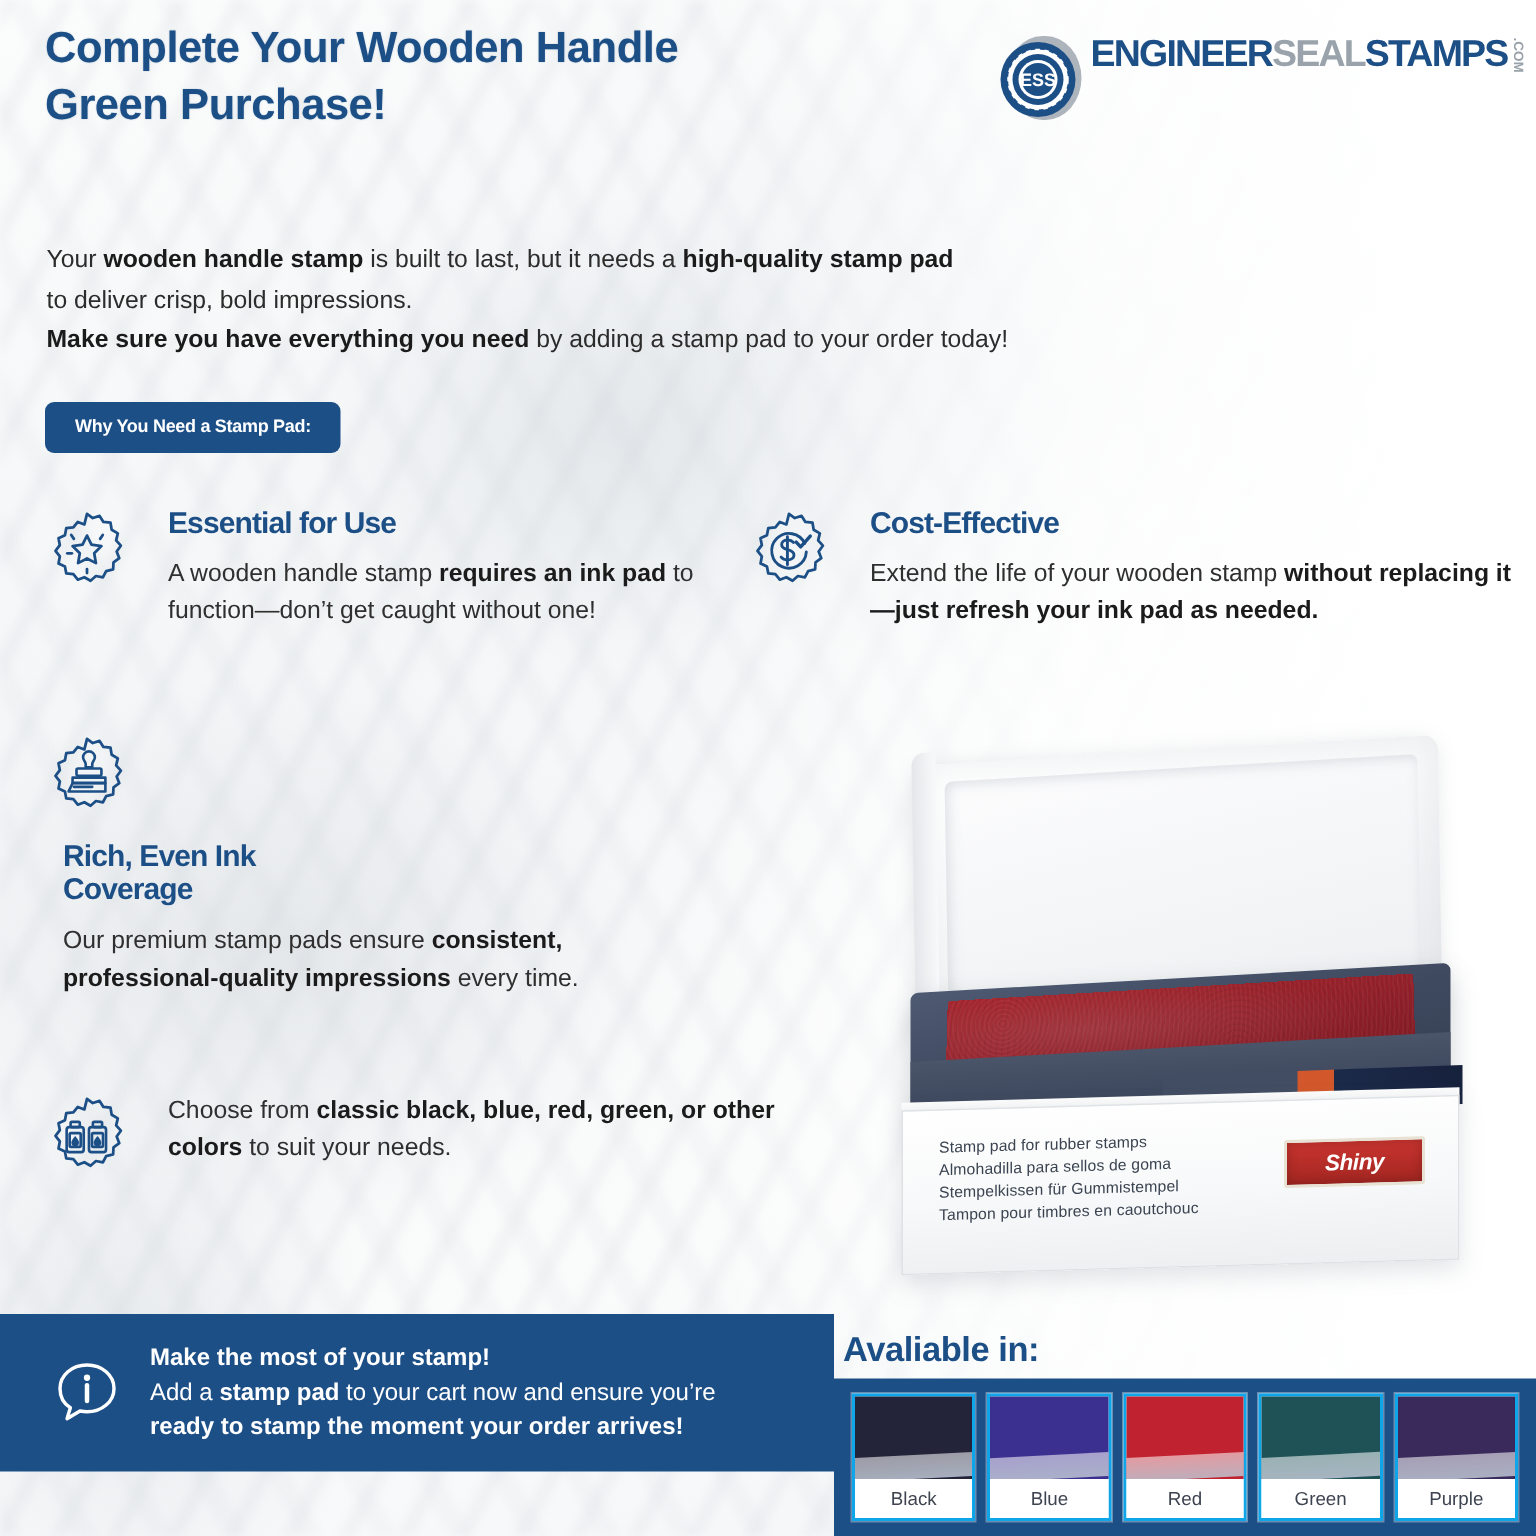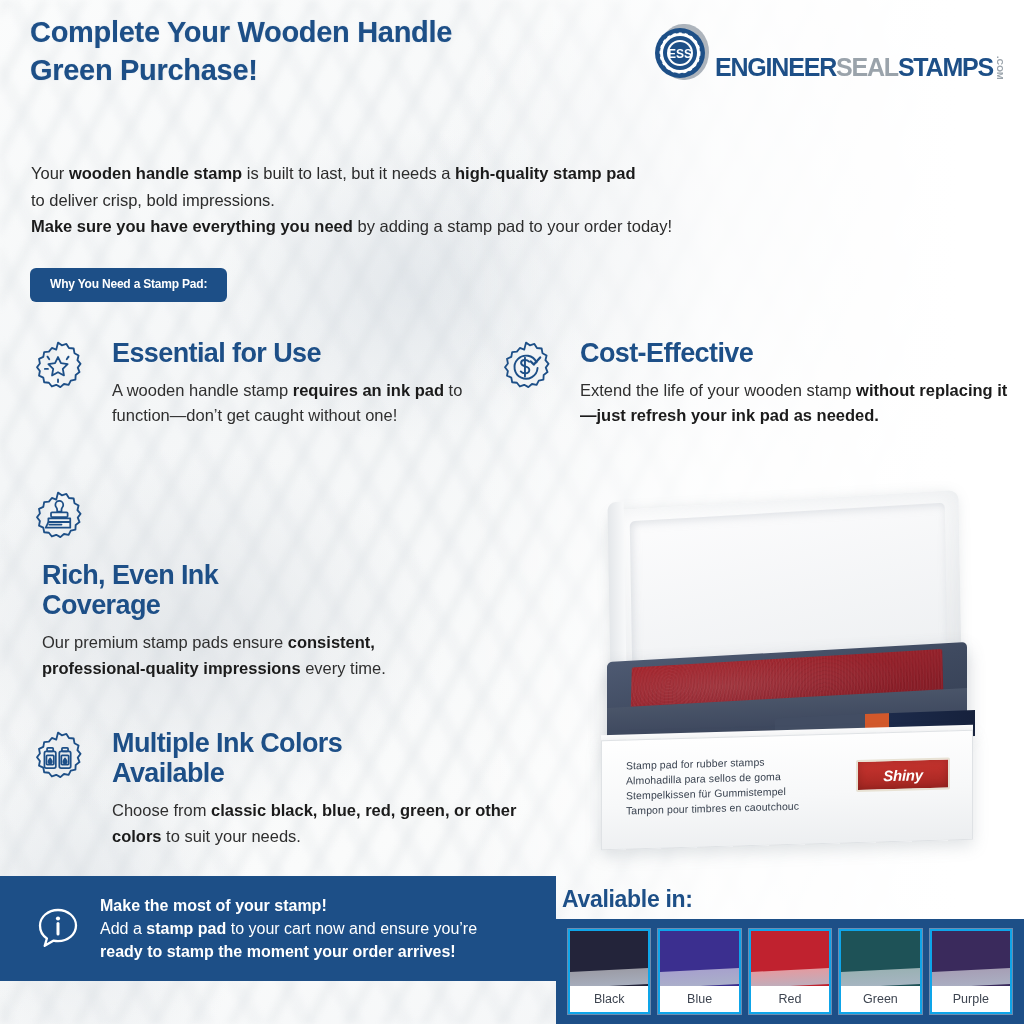--- a/index.html
+++ b/index.html
@@ -46,22 +46,22 @@
     font-size:29px;
     line-height:1.30;
     font-weight:bold;
     letter-spacing:-.3px;
     width:625px;
     text-shadow:0 0 1px rgba(29,79,135,.35);
   }
   .headline span { display:block; white-space:nowrap; }
 
   .logo {
-    position:absolute; right:16px; top:10px;
-    display:flex; align-items:flex-end; gap:6px;
+    position:absolute; right:4px; top:10px;
+    display:flex; align-items:flex-start; gap:6px;
   }
   .logo-badge { position:relative; width:56px; height:56px; flex:none; }
   .logo-shield {
     position:absolute; left:6px; top:0;
     width:50px; height:56px;
     background:#6c7886;
     border-radius:24px 24px 24px 24px / 28px 28px 28px 28px;
     opacity:.55;
   }
   .logo-gear { position:absolute; left:0; top:2px; }
@@ -90,21 +90,21 @@
     padding:9px 20px 11px 20px;
     border-radius:6px;
     letter-spacing:-.2px;
   }
 
   
   .feature { position:absolute; display:flex; gap:14px; }
   .feat-icon { width:56px; height:56px; flex:none; margin-top:2px; }
   .feat-body { }
   .feat-title {
-    color:#1d4f87; font-size:27px; font-weight:bold; line-height:1.12;
+    color:#1d4f87; font-size:20px; font-weight:bold; line-height:1.12;
     letter-spacing:-.6px; margin-bottom:10px;
   }
   .feat-desc { color:#2f2f2f; font-size:16.5px; line-height:1.52; }
   .feat-desc b { color:#1b1b1b; font-weight:bold; }
 
   #feature-essential  { left:30px; top:338px; width:465px; }
   #feature-essential .feat-body { width:390px; padding-left:12px; }
   #feature-rich       { left:30px; top:488px; width:465px;flex-direction:column; }
   #feature-rich .feat-body { width:390px; padding-left:12px; }
   #feature-colors     { left:30px; top:728px; width:510px; }
@@ -360,24 +360,20 @@
         <path d="M18.5 24.5 h9 a2 2 0 0 1 2 2 v15 a2 2 0 0 1-2 2 h-9 a2 2 0 0 1-2-2 v-15 a2 2 0 0 1 2-2z"></path>
         <rect x="18.8" y="29" width="8.4" height="10.5" rx="1"></rect>
         <rect x="36.5" y="20.5" width="7" height="4" rx="1"></rect>
         <path d="M35.5 24.5 h9 a2 2 0 0 1 2 2 v15 a2 2 0 0 1-2 2 h-9 a2 2 0 0 1-2-2 v-15 a2 2 0 0 1 2-2z"></path>
         <rect x="35.8" y="29" width="8.4" height="10.5" rx="1"></rect>
       </g>
       <path d="M23 31.2 c1.9 2.3 2.9 3.7 2.9 5 a2.9 2.9 0 0 1-5.8 0 c0-1.3 1-2.7 2.9-5z" fill="#1d4f87"></path>
       <path d="M40 31.2 c1.9 2.3 2.9 3.7 2.9 5 a2.9 2.9 0 0 1-5.8 0 c0-1.3 1-2.7 2.9-5z" fill="#1d4f87"></path>
     </svg>
     <div class="feat-body">
-      <div class="feat-title">
-        <div>Multiple Ink Colors</div>
-        <div>Available</div>
-      </div>
       <div class="feat-desc">
         <span>Choose from </span><b>classic black, blue, red, green, or other colors</b><span> to suit your needs.</span>
       </div>
     </div>
   </div>
 
   <div class="product">
     <div class="pad-lid">
       <div class="pad-lid-inner"></div>
     </div>

